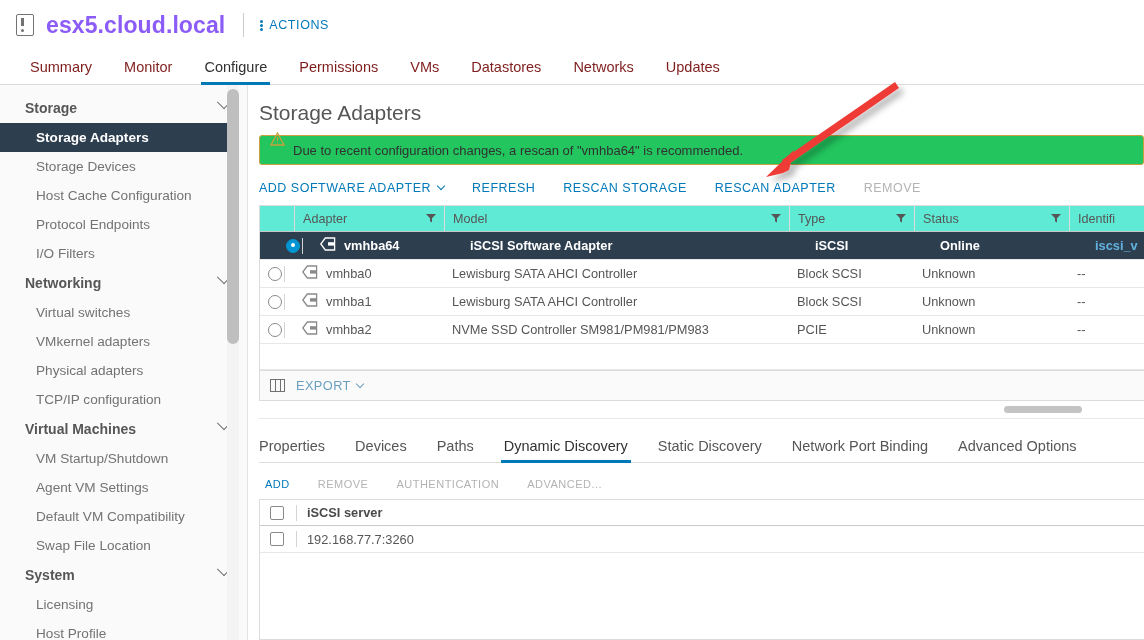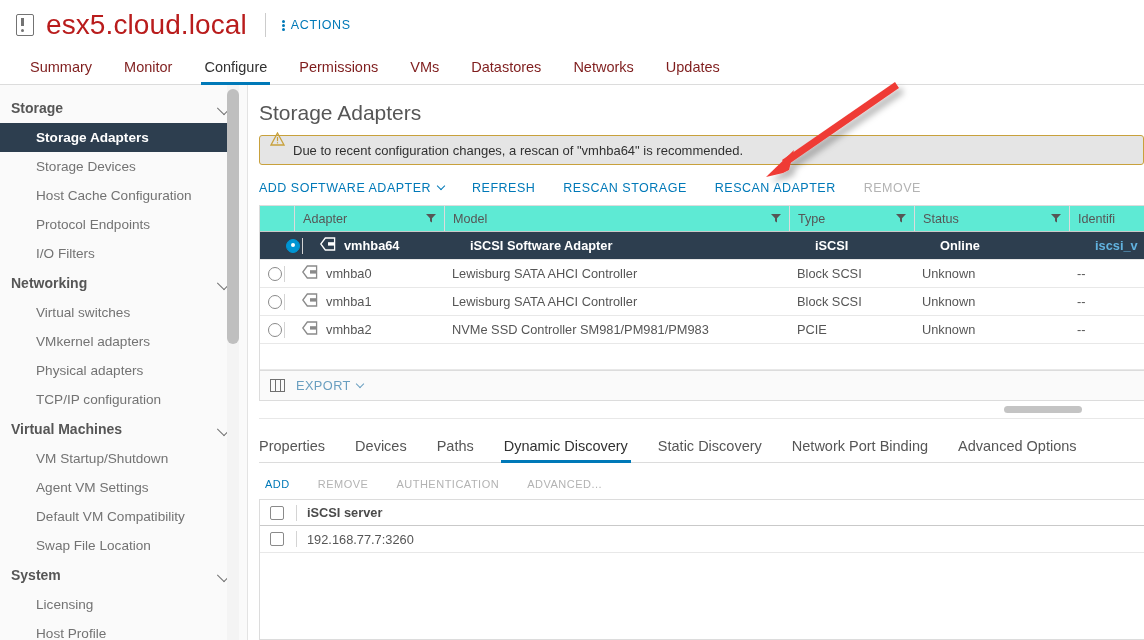--- a/index.html
+++ b/index.html
@@ -36,23 +36,23 @@
   }
   .host-icon::after {
     content: "";
     position: absolute;
     left: 4px; bottom: 3px;
     width: 3px; height: 3px;
     border-radius: 50%;
     background: #737373;
   }
   .obj-title {
-    font-size: 28px;
-    color: #b91c1c;
-    font-weight: 400;
+    font-size: 23px;
+    color: #8b5cf6;
+    font-weight: 700;
     letter-spacing: 0.1px;
   }
   .header-sep {
     width: 1px; height: 24px;
     background: #cccccc;
     margin: 0 16px 0 18px;
   }
   .actions-btn {
     display: flex;
     align-items: center;
@@ -113,23 +113,23 @@
     width: 248px;
     flex: 0 0 248px;
     background: #fafafa;
     position: relative;
     overflow: hidden;
     border-right: 1px solid #e3e3e3;
   }
   .sb-inner { padding-top: 8px; }
   .sb-group {
     display: flex;
-    align-items: flex-end;
+    align-items: flex-start;
     justify-content: space-between;
-    padding: 7px 18px 7px 11px;
+    padding: 7px 18px 7px 25px;
     font-size: 14px;
     font-weight: bold;
     color: #565656;
     cursor: pointer;
   }
   .chev {
     width: 10px; height: 10px;
     border-right: 1.6px solid #737373;
     border-bottom: 1.6px solid #737373;
     transform: rotate(45deg) translate(-2px,-2px);
@@ -171,21 +171,21 @@
     padding: 0 0 0 11px;
     overflow: hidden;
   }
   .page-title {
     font-size: 21px;
     color: #565656;
     font-weight: 400;
     padding: 16px 0 10px 0;
   }
   .alert-bar {
-    background: #e5e5e5;
+    background: #22c55e;
     border: 1px solid #c8a13c;
     border-radius: 3px;
     height: 30px;
     display: flex;
     align-items: center;
     padding: 0 10px;
     margin-right: 0px;
   }
   .warn-tri {
     width: 0; height: 0;

